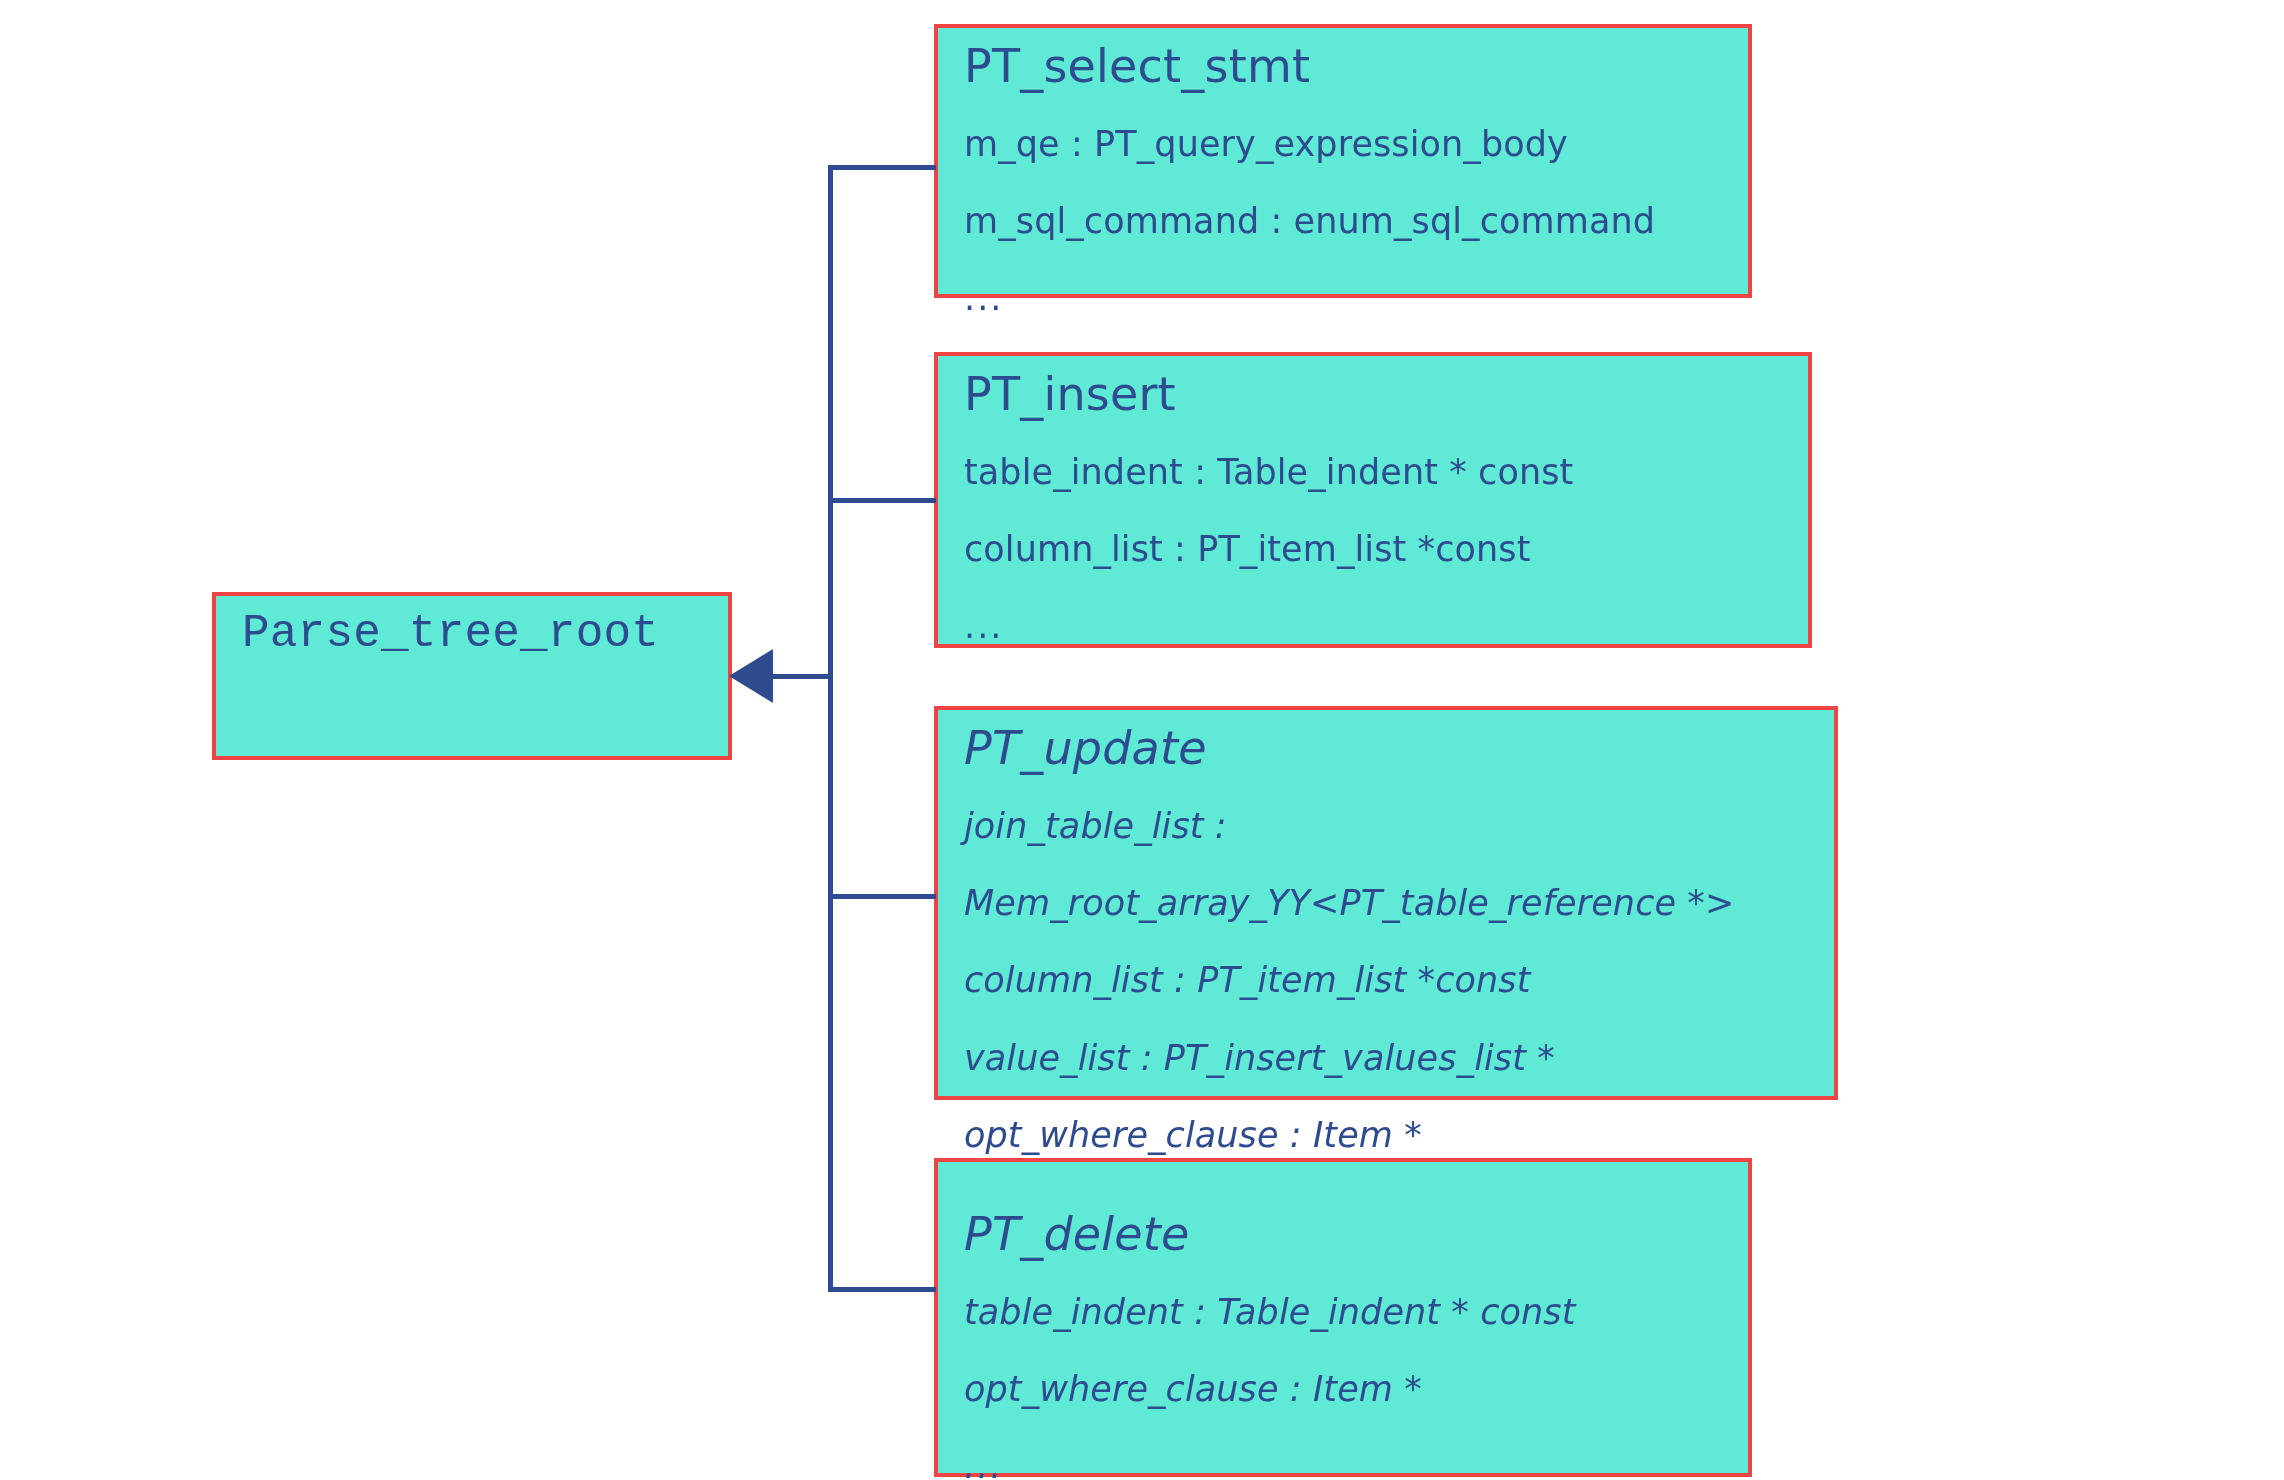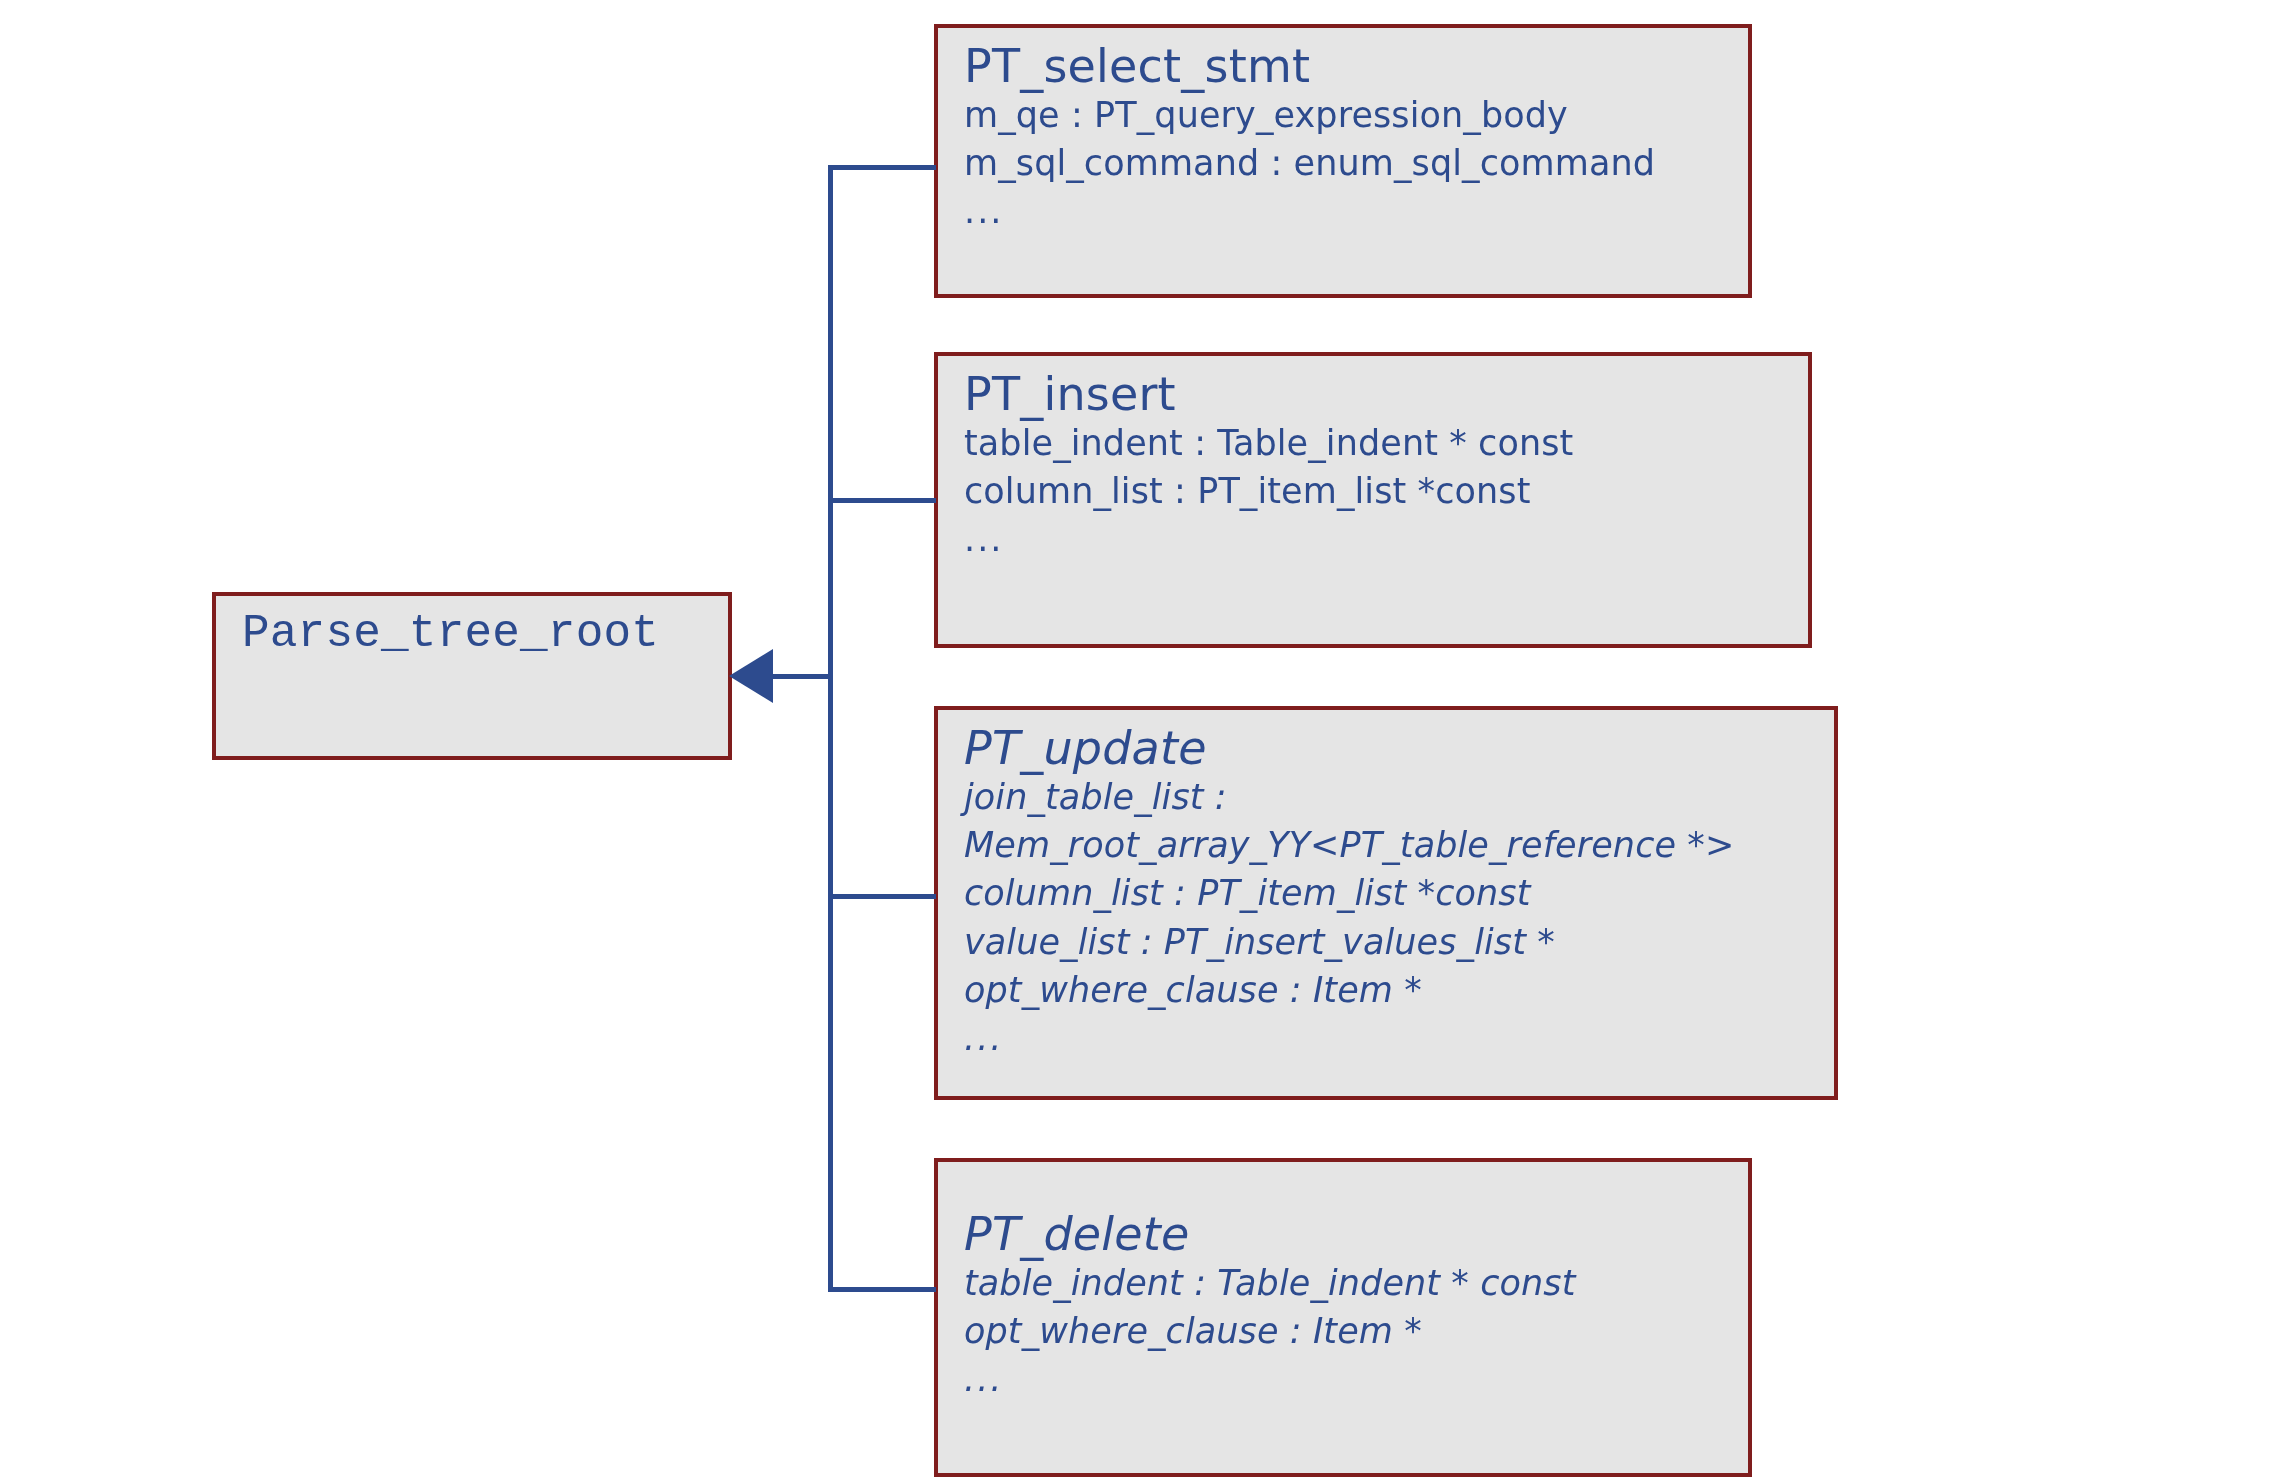--- a/index.html
+++ b/index.html
@@ -18,36 +18,37 @@
   #diagram-canvas {
     position: absolute;
     left: 0;
     top: 0;
     width: 2284px;
     height: 1480px;
   }
   .uml-box {
     position: absolute;
     box-sizing: border-box;
-    border: 4px solid #7f1d1d;
-    background: #e5e5e5;
+    border: 4px solid #ef4444;
+    background: #5eead4;
   }
   .uml-title {
     color: #2d4b8e;
     font-size: 46px;
     line-height: 1.06;
     white-space: nowrap;
     letter-spacing: 0.2px;
   }
   .uml-attr {
     color: #2d4b8e;
     font-size: 35px;
     line-height: 1.38;
     white-space: nowrap;
     letter-spacing: 0.1px;
+    margin-top: 29px;
   }
   .uml-attr.ellipsis {
     font-size: 35px;
     letter-spacing: 2px;
   }
   .box-inner {
     position: absolute;
     left: 26px;
     top: 14px;
     right: 8px;

